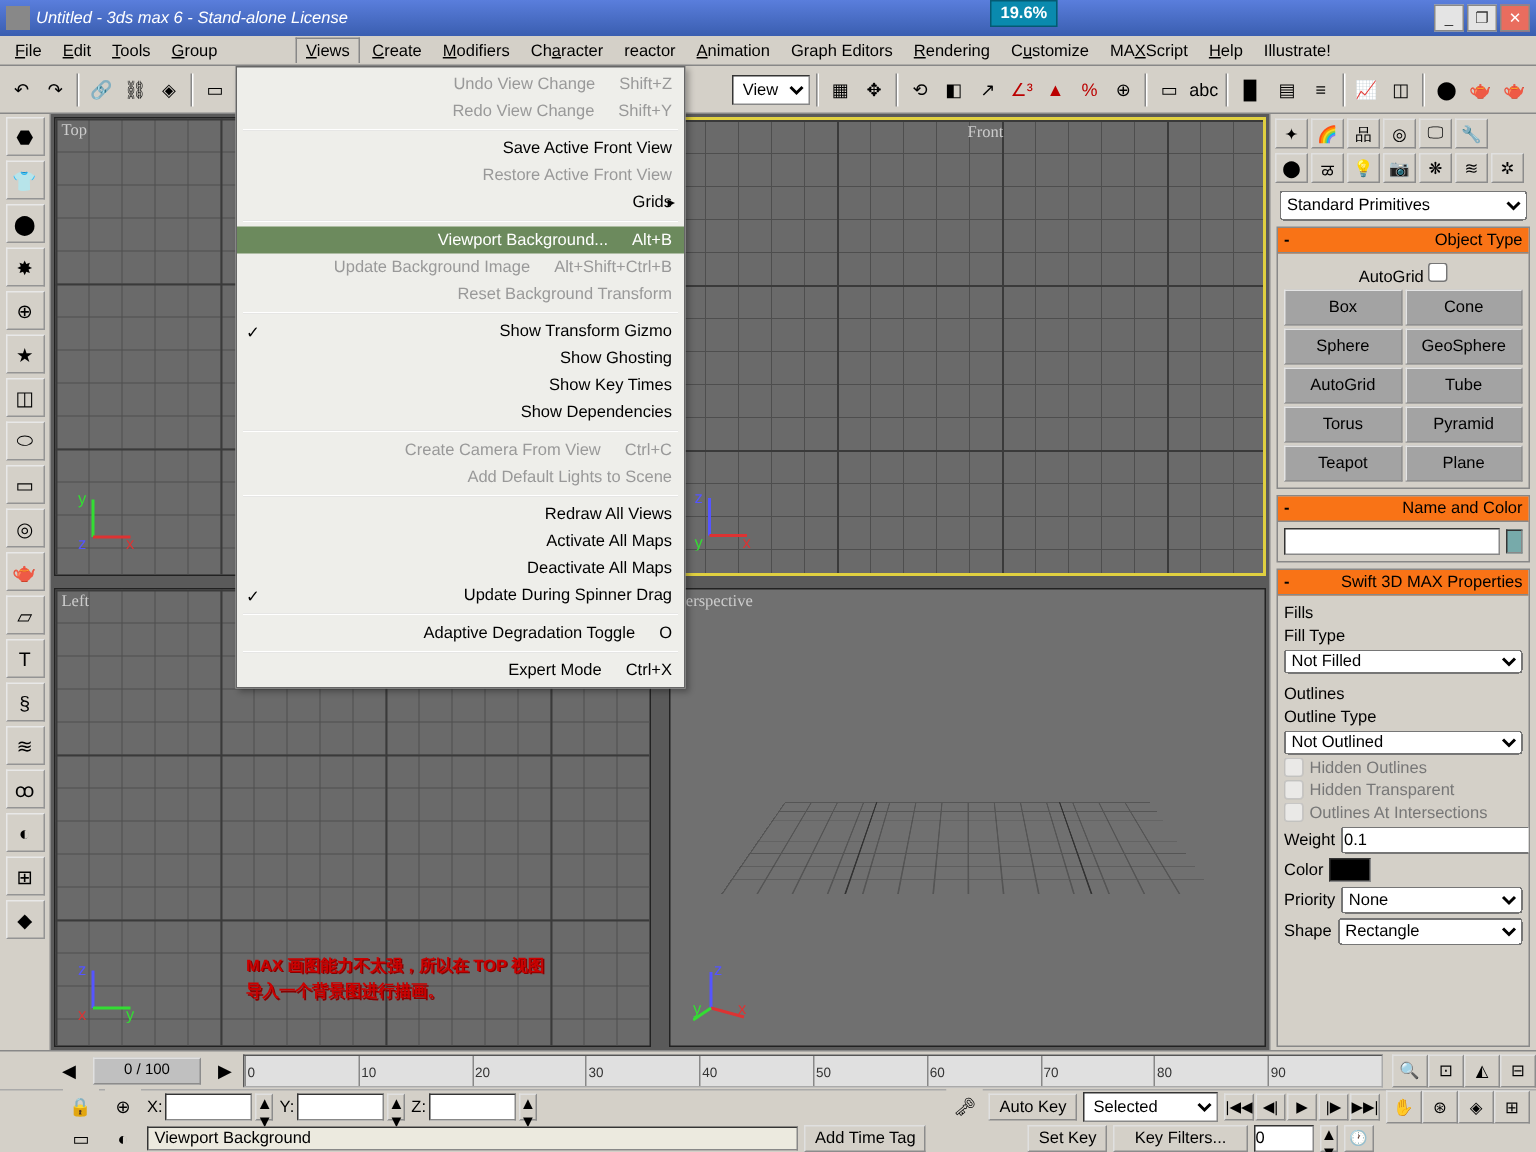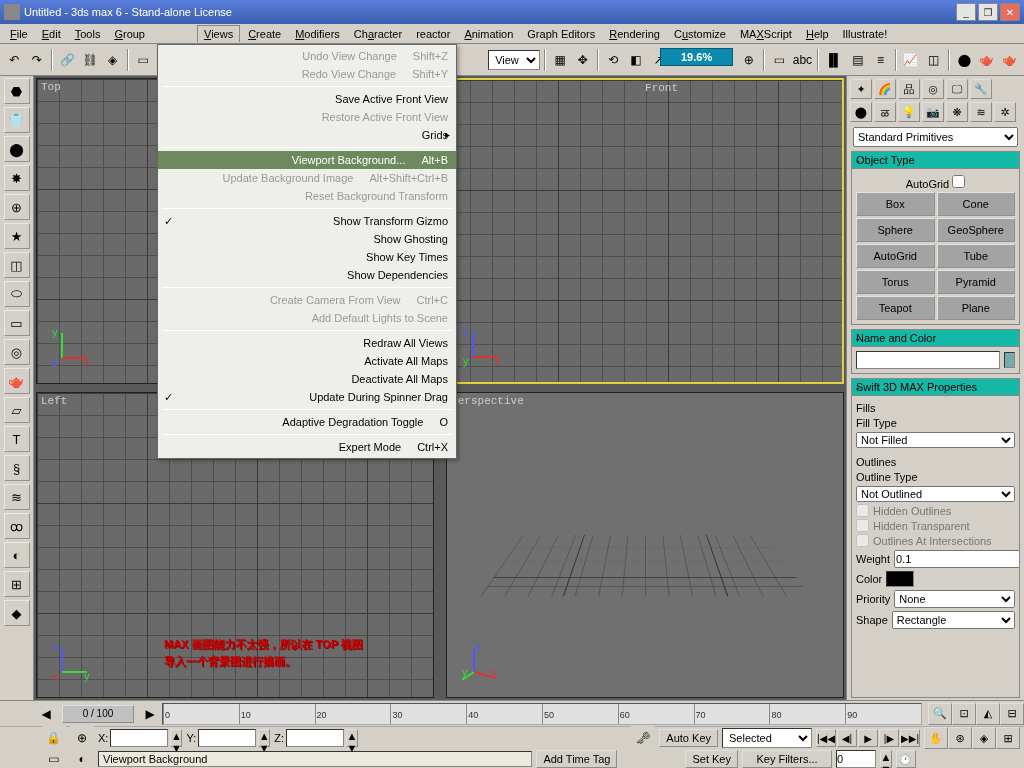--- a/index.html
+++ b/index.html
@@ -1,48 +1,48 @@
 <!DOCTYPE html>
 <html><head>
 <meta charset="utf-8">
 <style>
 * { margin: 0; padding: 0; box-sizing: border-box; font-family: "MS Sans Serif", Tahoma, sans-serif; font-size: 11px; }
 body { width: 1024px; height: 768px; background: #c0c0c0; overflow: hidden; position: relative; }
 .titlebar { height: 24px; background: linear-gradient(#5a7edc, #3a5eb0); display: flex; align-items: center; padding: 0 4px; color: #fff; font-family: "Lucida Console","Courier New",monospace; font-size: 12px; }
 .titlebar-icon { width: 16px; height: 16px; background: #888; margin-right: 4px; }
-.titlebar-txt { flex: 1; }
+.titlebar-txt { flex: 1; font-style: italic; }
 .win-btns { display: flex; gap: 2px; }
 .win-btn { width: 20px; height: 18px; background: #e4e4e4; border: 1px solid #888; display: flex; align-items: center; justify-content: center; font-size: 10px; cursor: pointer; color:#333; }
 .win-btn.close { background:#e96d5e; color:#fff; }
-.cpu-badge { position:absolute; top:0; left:660px; background:#0a8aae; color:#fff; padding:2px 20px; font-size:11px; font-weight:bold; border:1px solid #055a72;margin-top:48px; }
+.cpu-badge { position:absolute; top:0; left:660px; background:#0a8aae; color:#fff; padding:2px 6px; font-size:11px; font-weight:bold; border:1px solid #055a72; }
 .menubar { height: 20px; background: #d4d0c8; border-bottom: 1px solid #888; display: flex; align-items: center; padding: 0 4px; gap: 2px; font-family: "Lucida Console","Courier New",monospace; }
 .menu-item { padding: 2px 6px; cursor: pointer; }
 .menu-item.open { background: #d4d0c8; border: 1px solid #888; border-bottom: none; position: relative; z-index: 10; margin-left: 44px; }
 .toolbar { height: 32px; background: #d4d0c8; border-bottom: 1px solid #888; display: flex; align-items: center; padding: 2px 4px; gap: 2px; overflow:hidden; }
 .tool-btn { width: 24px; height: 24px; background: #d4d0c8; border: 1px solid #d4d0c8; display: flex; align-items: center; justify-content: center; cursor: pointer; font-size: 12px; }
 .tool-sep { width: 2px; height: 22px; border-left: 1px solid #888; border-right: 1px solid #fff; margin: 0 2px; }
 .tool-select { height: 20px; font-size: 11px; background: #fff; border: 1px inset #888; padding: 0 2px; }
 .main-area { position: absolute; top: 76px; left: 0; right: 0; bottom: 68px; display: flex; }
 .left-toolbar { width: 34px; background: #d4d0c8; border-right: 1px solid #888; display: flex; flex-direction: column; align-items: center; padding: 2px 0; gap: 3px; }
 .lt-btn { width: 26px; height: 26px; background: #d4d0c8; border: 1px outset #e8e8e8; cursor: pointer; display:flex; align-items:center; justify-content:center; font-size:13px; }
 .viewport-area { flex: 1; background: #5a5a5a; position: relative; }
 .viewport { position: absolute; background: #6a6a6a; border: 1px solid #222; }
 .viewport.active { border: 2px solid #e0d040; }
-.vp-label { position: absolute; top: 2px; left: 4px; color: #ccc; font-size: 11px; font-family: Liberation Mono, monospace; }
+.vp-label { position: absolute; top: 2px; left: 4px; color: #ccc; font-size: 11px; font-family: Liberation Serif, serif; }
 .vp-grid { position: absolute; inset: 0; background-image: linear-gradient(#4e4e4e 1px, transparent 1px), linear-gradient(90deg, #4e4e4e 1px, transparent 1px); background-size: 22px 22px; }
 .vp-grid::before { content:''; position:absolute; inset:0; background-image: linear-gradient(#3a3a3a 1px, transparent 1px), linear-gradient(90deg, #3a3a3a 1px, transparent 1px); background-size: 110px 110px; }
 .vp-axis { position: absolute; bottom: 15px; left: 15px; width: 40px; height: 40px; }
 .right-panel { width: 178px; background: #d4d0c8; border-left: 1px solid #888; overflow: hidden; display: flex; flex-direction: column; }
 .rp-tabs { display: flex; padding: 3px; gap: 2px; flex-wrap:wrap; }
 .rp-tab { width: 22px; height: 20px; border: 1px outset #e0e0e0; cursor: pointer; display:flex; align-items:center; justify-content:center; font-size:11px; }
 .rp-row2 { display: flex; padding: 0 3px 3px; gap: 2px; }
 .rp-dd { margin: 2px 6px; }
 .rp-dd select { width: 100%; height: 20px; font-size: 11px; }
 .rp-rollout { margin: 2px 4px; border: 1px solid #888; }
-.rp-roll-hdr { background: #14b8a6; border-bottom: 1px solid #888; padding: 2px 4px; font-size: 11px; text-align: left; position: relative; cursor: pointer; }
+.rp-roll-hdr { background: #f97316; border-bottom: 1px solid #888; padding: 2px 4px; font-size: 11px; text-align: right; position: relative; cursor: pointer; }
 .rp-roll-hdr::before { content: '-'; position: absolute; left: 4px; font-weight:bold; }
 .rp-roll-body { padding: 4px; }
 .autogrid { text-align: center; font-size: 11px; padding: 2px 0; }
 .obj-grid { display: grid; grid-template-columns: 1fr 1fr; gap: 2px; }
 .obj-btn { height: 24px; background: #a3a3a3; border: 1px outset #e4e4e4; font-size: 11px; cursor: pointer; }
 .nc-row { display: flex; gap: 4px; padding: 4px; align-items: center; }
 .nc-input { flex: 1; height: 18px; border: 1px inset #888; background: #fff; }
 .nc-color { width: 20px; height: 16px; background: #7aa; border: 1px inset #888; }
 .prop-row { display: flex; align-items: center; gap: 4px; margin: 3px 0; font-size: 11px; }
 .prop-row label { flex: 0 0 auto; font-size:11px; }

